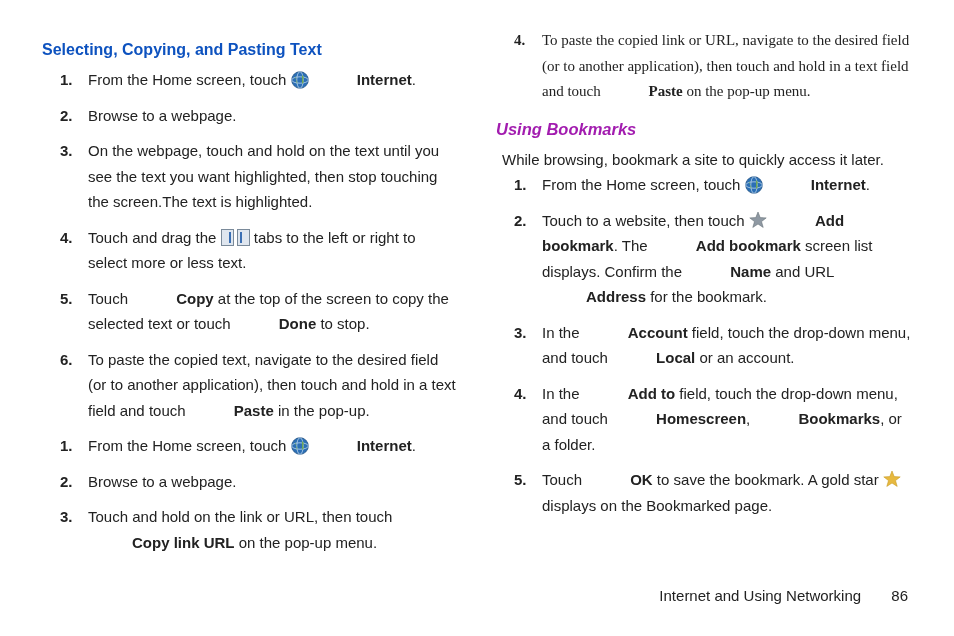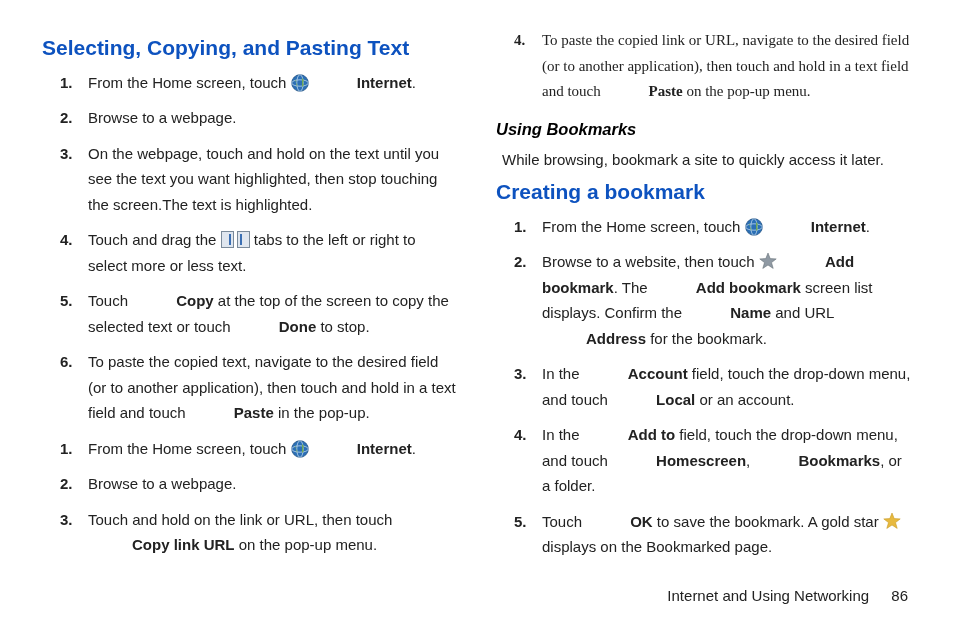--- a/index.html
+++ b/index.html
@@ -17,26 +17,26 @@
       display: flex;
       gap: 38px;
     }
     .col {
       flex: 1;
       line-height: 1.7;
     }
     .heading-blue {
       color: #0d52bf;
       font-weight: bold;
-      font-size: 21px;
+      font-size: 16px;
       margin-bottom: 4px;
-      margin-top: 2px;
+      margin-top: 8px;
     }
     .heading-blue-italic {
-      color: #000000;
+      color: #a21caf;
       font-weight: bold;
       font-style: italic;
       font-size: 16.5px;
       margin-bottom: 4px;
       margin-top: 10px;
     }
     ol {
       list-style: none;
       counter-reset: item;
       padding-left: 46px;
@@ -92,21 +92,21 @@
       vertical-align: -3px;
     }
     .footer {
       position: absolute;
       bottom: 32px;
       right: 46px;
       font-size: 15px;
       color: #222;
     }
     .footer .pagenum {
-      margin-left: 18px;
+      margin-left: 26px;
     }
     b { font-weight: bold; padding-left: 44px; }
   </style>
 </head>
 <body>
 
 <div class="columns">
 
   <div class="col">
     <div class="heading-blue">Selecting, Copying, and Pasting Text</div>
@@ -141,30 +141,29 @@
     </ol>
   </div>
 
   <div class="col">
     <ol style="counter-reset: item 3; font-family: Liberation Serif, serif;">
       <li><span>To paste the copied link or URL, navigate to the desired field (or to another application), then touch and hold in a text field and touch </span><b>Paste</b><span> on the pop-up menu.</span></li>
     </ol>
 
     <div class="heading-blue-italic">Using Bookmarks</div>
     <div class="intro">While browsing, bookmark a site to quickly access it later.</div>
-    <div class="heading-blue">Creating a bookmark</div>
     <ol>
       <li><span>From the Home screen, touch </span><span class="globe-icon"><svg viewBox="0 0 18 18">
               <circle cx="9" cy="9" r="8.3" fill="#2b6fb5" stroke="#1e4f82" stroke-width="0.8"></circle>
               <ellipse cx="9" cy="9" rx="8.3" ry="3.2" fill="none" stroke="#bcd5ee" stroke-width="0.8"></ellipse>
               <ellipse cx="9" cy="9" rx="3.2" ry="8.3" fill="none" stroke="#bcd5ee" stroke-width="0.8"></ellipse>
               <path d="M4 5 Q6 7 5 9 Q7 10 6 13" fill="#6ea75a"></path>
               <path d="M11 4 Q14 6 12 9 Q14 11 11 13" fill="#6ea75a"></path>
             </svg></span> <b>Internet</b><span>.</span></li>
-      <li><span>Browse to a website, then touch </span><span class="star-icon"><svg viewBox="0 0 18 18">
+      <li><span>Touch to a website, then touch </span><span class="star-icon"><svg viewBox="0 0 18 18">
               <polygon points="9,1 11.2,6.6 17.2,6.9 12.5,10.6 14.2,16.4 9,13 3.8,16.4 5.5,10.6 0.8,6.9 6.8,6.6" fill="#8f99a3" stroke="#6a737b" stroke-width="0.6"></polygon>
             </svg></span> <b>Add bookmark</b><span>.</span>
         <span class="extra-line"><span>The </span><b>Add bookmark</b><span> screen list displays. Confirm the </span><b>Name</b><span> and URL </span><b>Address</b><span> for the bookmark.</span></span>
       </li>
       <li><span>In the </span><b>Account</b><span> field, touch the drop-down menu, and touch </span><b>Local</b><span> or an account.</span></li>
       <li><span>In the </span><b>Add to</b><span> field, touch the drop-down menu, and touch </span><b>Homescreen</b><span>, </span><b>Bookmarks</b><span>, or a folder.</span></li>
       <li><span>Touch </span><b>OK</b><span> to save the bookmark.</span>
         <span class="extra-line"><span>A gold star </span><span class="star-icon"><svg viewBox="0 0 18 18">
                 <polygon points="9,1 11.2,6.6 17.2,6.9 12.5,10.6 14.2,16.4 9,13 3.8,16.4 5.5,10.6 0.8,6.9 6.8,6.6" fill="#e7b93f" stroke="#c79a25" stroke-width="0.6"></polygon>
               </svg></span><span> displays on the Bookmarked page.</span></span>

